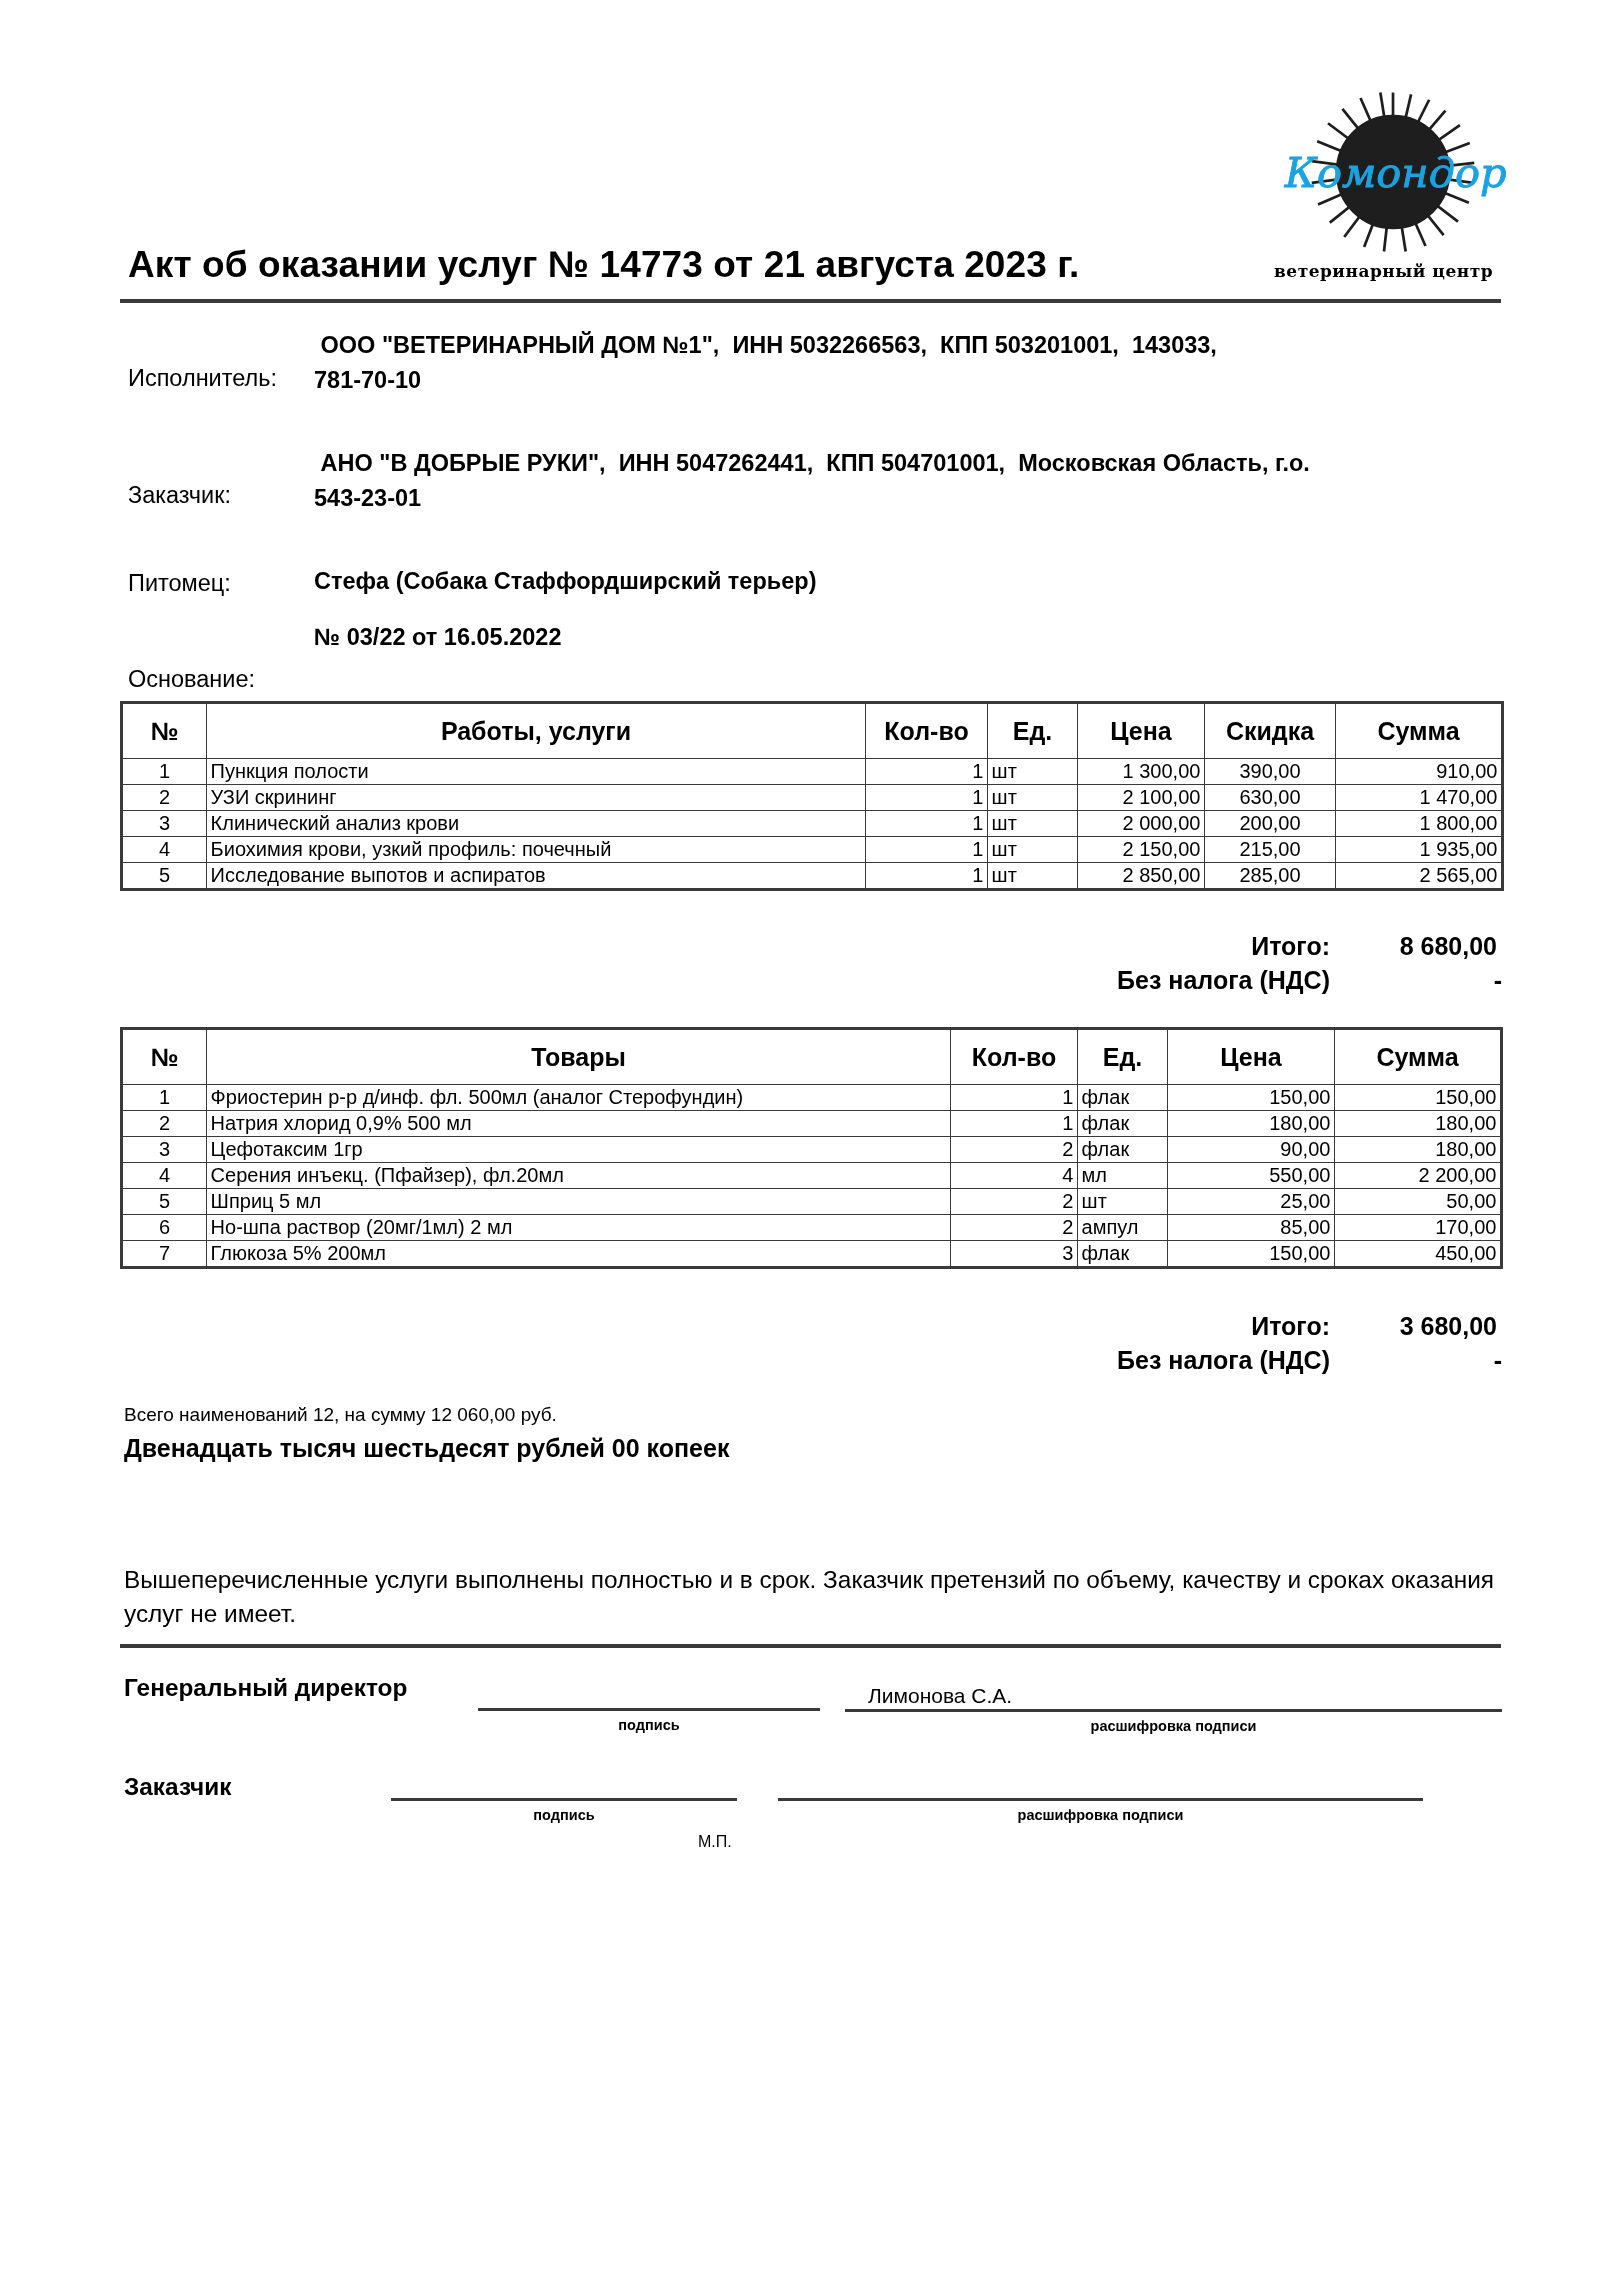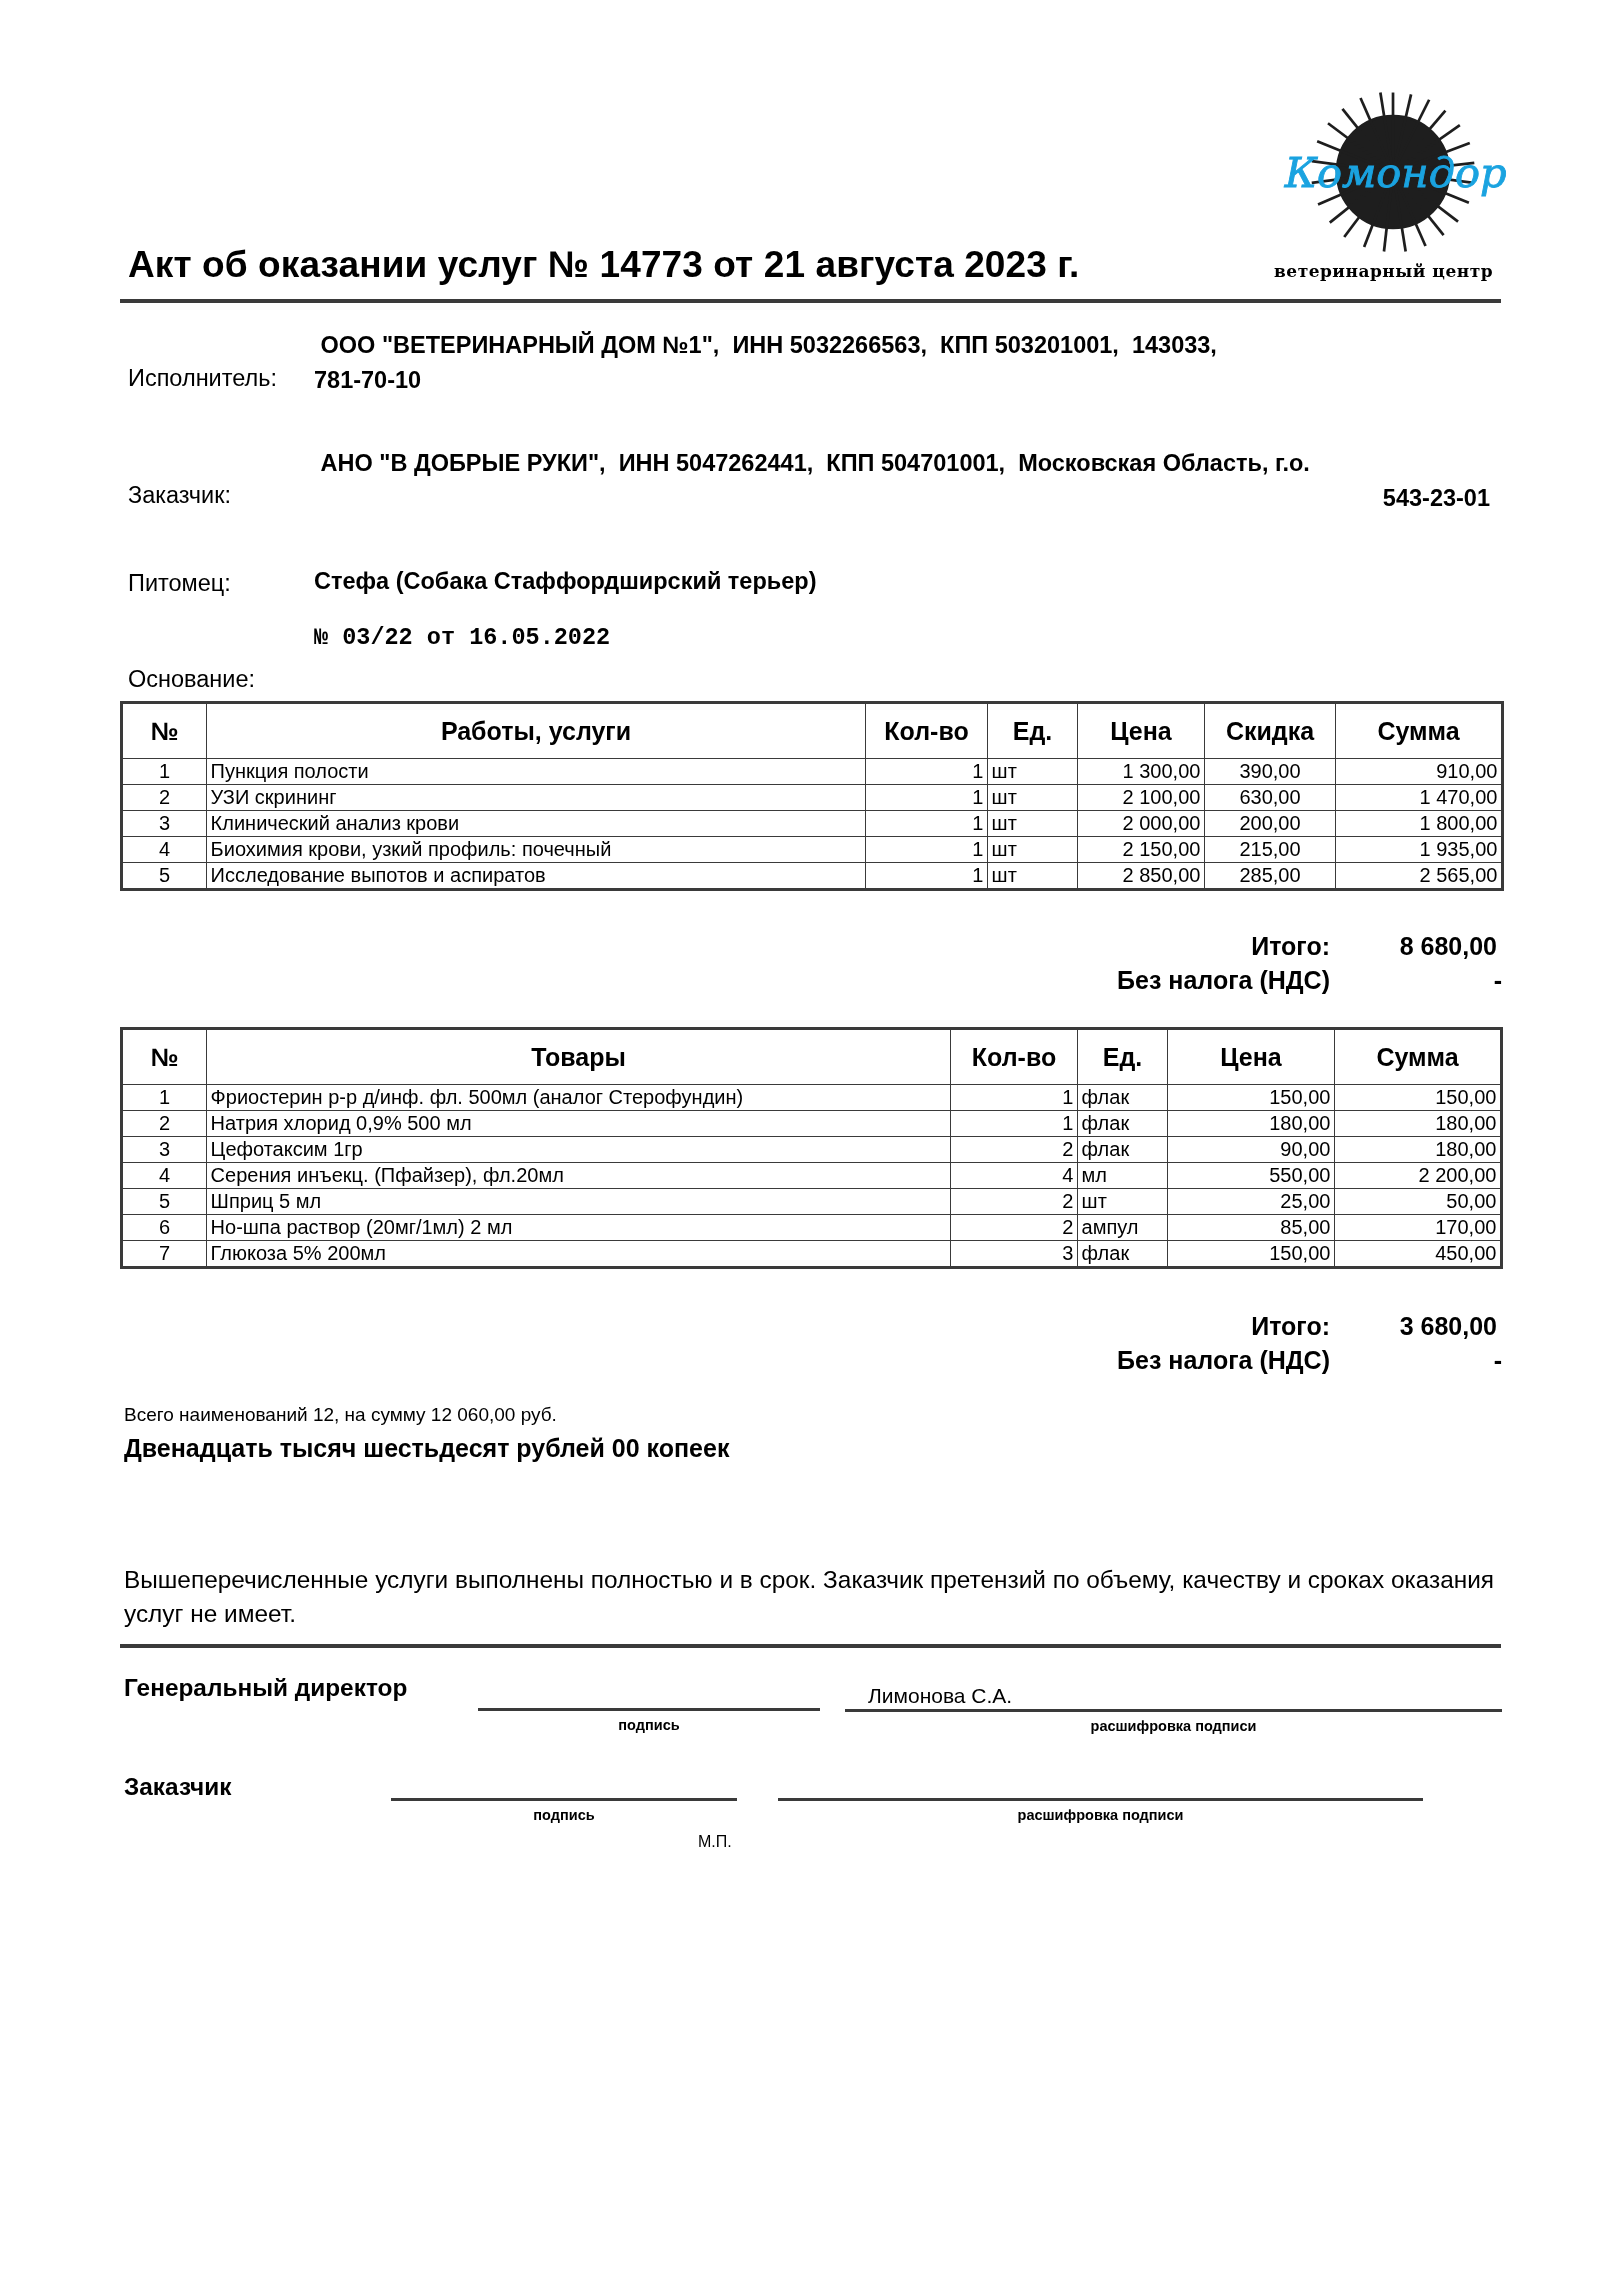--- a/index.html
+++ b/index.html
@@ -74,28 +74,28 @@
 
 <div class="abs party-label" style="left:128px; top:365px;">Исполнитель:</div>
 <div class="abs party-value" style="left:314px; top:328px;">
   <div style="white-space:pre;"> ООО "ВЕТЕРИНАРНЫЙ ДОМ №1",  ИНН 5032266563,  КПП 503201001,  143033,</div>
   <div style="white-space:pre;">781-70-10</div>
 </div>
 
 <div class="abs party-label" style="left:128px; top:482px;">Заказчик:</div>
 <div class="abs party-value" style="left:314px; top:446px;">
   <div style="white-space:pre;"> АНО "В ДОБРЫЕ РУКИ",  ИНН 5047262441,  КПП 504701001,  Московская Область, г.о.</div>
-  <div style="white-space:pre;text-align:right;">543-23-01</div>
+  <div style="white-space:pre;">543-23-01</div>
 </div>
 
 <div class="abs party-label" style="left:128px; top:570px;">Питомец:</div>
 <div class="abs party-value" style="left:314px; top:564px;">Стефа (Собака Стаффордширский терьер)</div>
 
 <div class="abs party-label" style="left:128px; top:626px;margin-top:40px;">Основание:</div>
-<div class="abs party-value" style="left:314px; top:620px;font-family:Liberation Mono, monospace;">№ 03/22 от 16.05.2022</div>
+<div class="abs party-value" style="left:314px; top:620px;">№ 03/22 от 16.05.2022</div>
 
 <table class="grid" style="left:120px; top:701px; width:1381px;">
   <colgroup>
     <col style="width:85px">
       <col style="width:659px">
       <col style="width:122px">
       <col style="width:90px">
       <col style="width:127px">
       <col style="width:131px">
       <col style="width:167px">

